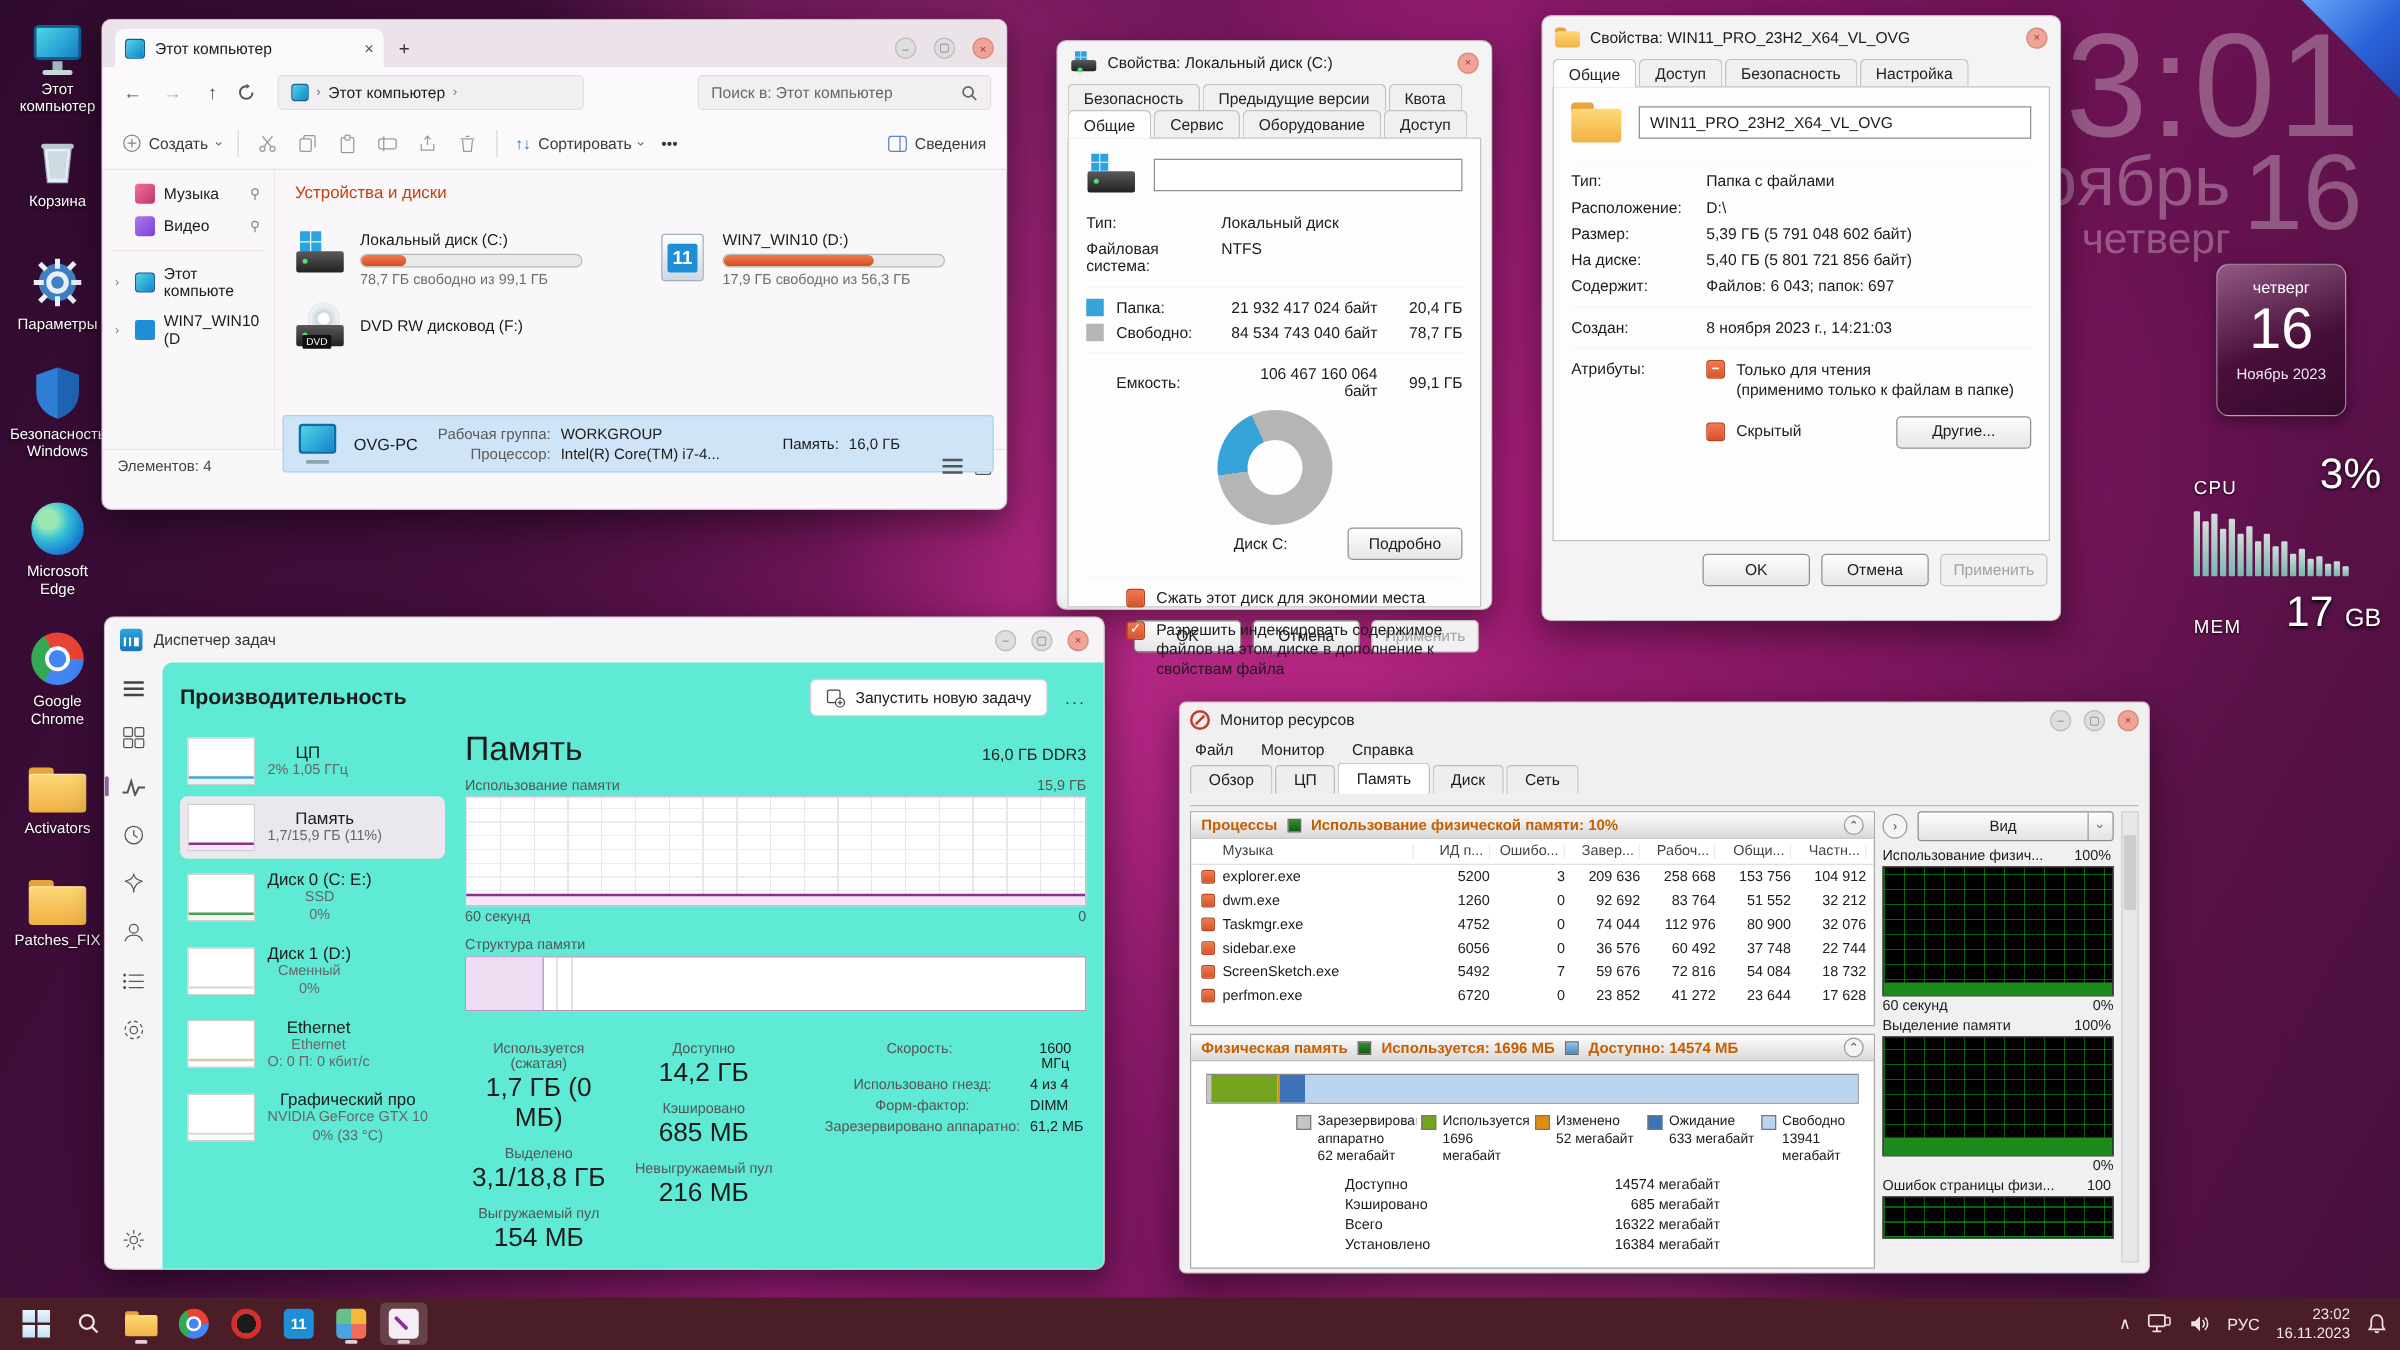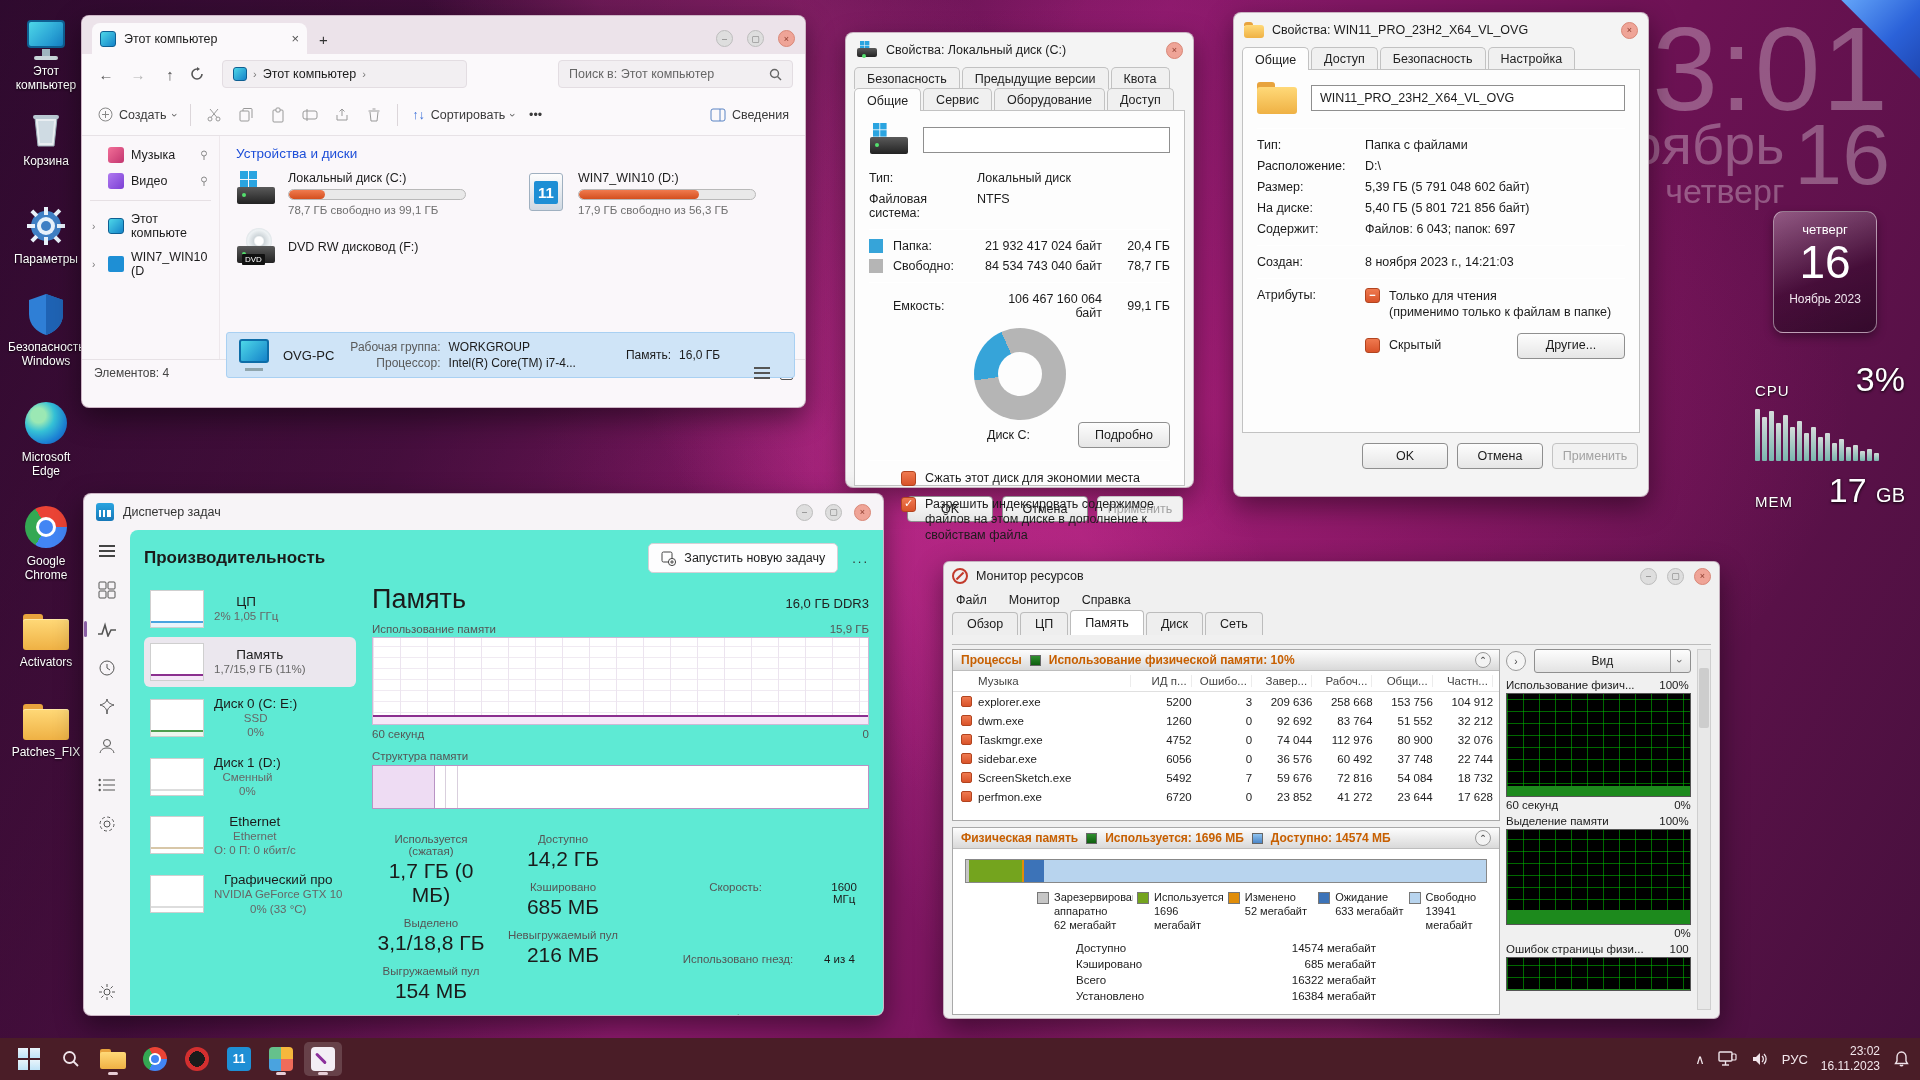--- a/index.html
+++ b/index.html
@@ -96,21 +96,21 @@
   .ex-side { width:138px; border-right:1px solid #eee8ec; padding-top:6px; }
   .sideitem { display:flex; align-items:center; gap:7px; padding:5px 4px 5px 26px; font-size:12.5px; position:relative; }
   .sideitem .arr { position:absolute; left:10px; color:#777; font-size:10px; }
   .sideitem .pin { margin-left:auto; margin-right:6px; }
   .side-div { height:1px; background:#e6e0e4; margin:6px 8px; }
   .mini { width:16px; height:16px; border-radius:3px; flex:0 0 16px; }
   .mini.music { background:linear-gradient(135deg,#f26f98,#c2356f); }
   .mini.video { background:linear-gradient(135deg,#b07af0,#7b3fd4); }
   .mini.moni { background:linear-gradient(135deg,#4dd7e8,#1583c9); border:1px solid #0e5f92; }
   .ex-main { flex:1; padding:10px 4px 0 16px; position:relative; }
-  .sec-title { font-size:13.5px; color:#1d4ed8; margin-bottom:10px; }
+  .sec-title { font-size:13.5px; color:#c2410c; margin-bottom:24px; }
   .drive-grid { display:grid; grid-template-columns:272px 272px; grid-auto-rows:57px; column-gap:18px; }
   .drive { display:flex; gap:10px; }
   .dr-ico { width:42px; height:42px; position:relative; flex:0 0 42px; }
   .hdd { position:absolute; left:1px; top:16px; width:38px; height:17px; border-radius:2px;
     background:linear-gradient(#5a5a5a,#222); }
   .hdd:after { content:""; position:absolute; left:5px; top:6px; width:4px; height:4px; border-radius:50%; background:#53e06d; }
   .winsq { position:absolute; left:4px; top:0; width:17px; height:17px;
     background:
       linear-gradient(#2aa4e0,#2aa4e0) 0 0/8px 8px no-repeat,
       linear-gradient(#2aa4e0,#2aa4e0) 9px 0/8px 8px no-repeat,
@@ -228,21 +228,21 @@
   .mem-axis .r { margin-left:auto; }
   .comp-bar { height:44px; border:1px solid #b993c4; position:relative; background:#fff; margin-top:3px; }
   .comp-used { position:absolute; left:0; top:0; bottom:0; background:#eedcf3; border-right:1px solid #b993c4; }
   .comp-l1 { position:absolute; left:14.5%; top:0; bottom:0; width:1px; background:#d9cfdd; }
   .comp-l2 { position:absolute; left:17%; top:0; bottom:0; width:1px; background:#d9cfdd; }
   .stats { display:flex; margin-top:14px; }
   .stat-col { width:118px; }
   .stat-col .sl { font-size:11.5px; color:#555; margin-top:10px; }
   .stat-col .sv { font-size:21px; margin:2px 0 6px; }
   .stat-right { margin-left:30px; font-size:11.5px; flex:1; }
-  .stat-right .row { display:flex; margin-bottom:5px;margin-top:48px; }
+  .stat-right .row { display:flex; margin-bottom:5px; }
   .stat-right .k { color:#555; width:172px; }
 
   
   .resmon { left:943px; top:561px; width:777px; height:458px; background:#f0f0f0; border-radius:6px; }
   .rm-title { height:28px; display:flex; align-items:center; gap:8px; padding:0 8px; font-size:12.5px; }
   .rm-ico { width:16px; height:16px; border-radius:50%; border:2px solid #c23a2b; position:relative; }
   .rm-ico:after { content:""; position:absolute; left:1px; top:5px; width:10px; height:2px; background:#c23a2b; transform:rotate(-45deg); }
   .rm-menu { display:flex; gap:22px; padding:3px 12px 5px; font-size:12.5px; }
   .rm-tabs { display:flex; padding:0 8px; }
   .rm-tab { padding:4px 14px; border:1px solid #bcbcbc; border-bottom:none; background:#eee; border-radius:4px 4px 0 0;

